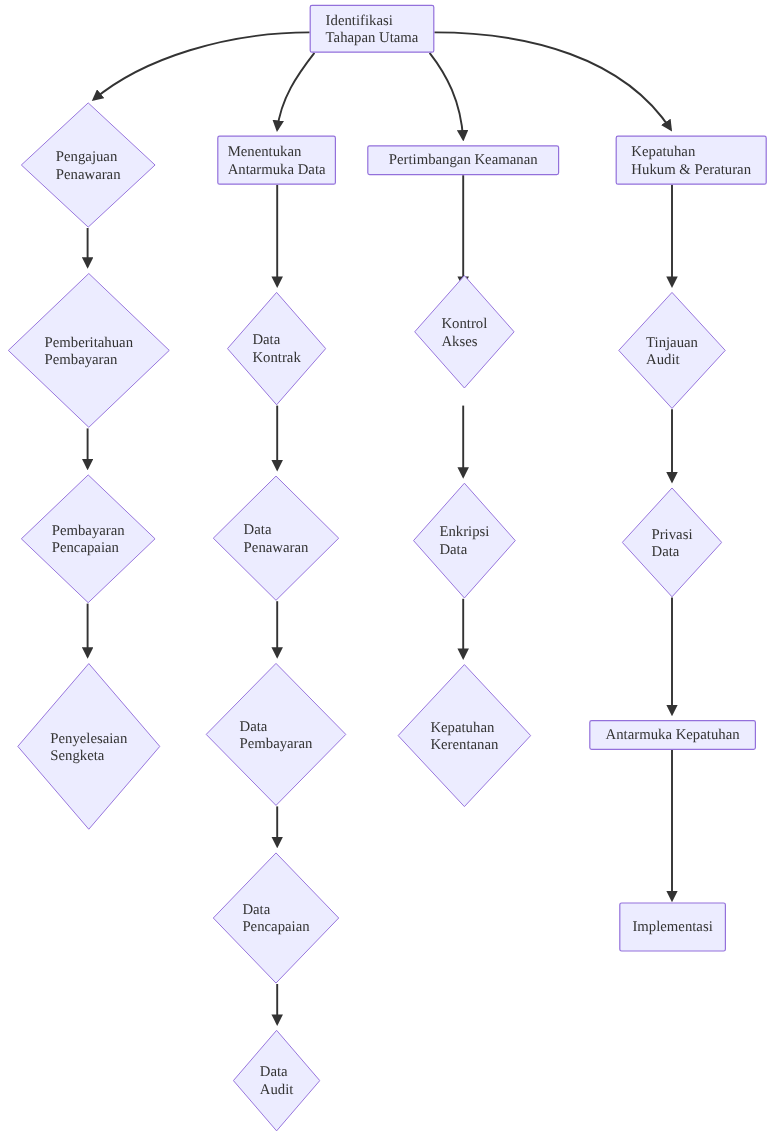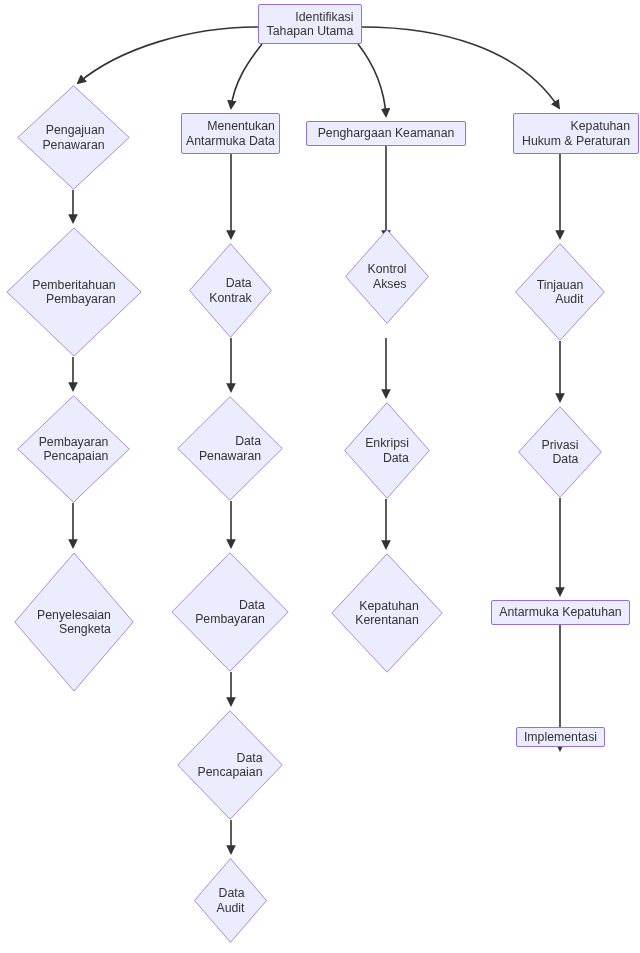--- a/index.html
+++ b/index.html
@@ -24,26 +24,27 @@
     width: 640px;
     height: 953px;
     pointer-events: none;
   }
   .node {
     position: absolute;
     box-sizing: border-box;
     display: flex;
     align-items: center;
     justify-content: center;
-    text-align: right;
+    text-align: left;
     color: #333333;
     font-size: 12.3px;
     line-height: 14.5px;
     white-space: pre;
     z-index: 2;
+    font-family: Liberation Serif, serif;
   }
   .node.rect {
     background: #ECECFF;
     border: 1px solid #9370DB;
     border-radius: 2px;
   }
   .node.diamond {
     background: transparent;
     border: none;
   }
@@ -130,21 +131,21 @@
           </svg></span><span class="label">Data
 Pembayaran</span></div>
       <div class="node diamond" style="left: 177px; top: 710px; width: 106px; height: 110px;"><span class="dia-shape"><svg viewBox="0 0 100 100" preserveAspectRatio="none">
             <polygon points="50,0.7 99.3,50 50,99.3 0.7,50" fill="#ECECFF" stroke="#9370DB" stroke-width="0.8" vector-effect="non-scaling-stroke"></polygon>
           </svg></span><span class="label">Data
 Pencapaian</span></div>
       <div class="node diamond" style="left: 194px; top: 858px; width: 73px; height: 85px;"><span class="dia-shape"><svg viewBox="0 0 100 100" preserveAspectRatio="none">
             <polygon points="50,0.7 99.3,50 50,99.3 0.7,50" fill="#ECECFF" stroke="#9370DB" stroke-width="0.8" vector-effect="non-scaling-stroke"></polygon>
           </svg></span><span class="label">Data
 Audit</span></div>
-      <div class="node rect" style="left: 306px; top: 121px; width: 160px; height: 25px;"><span class="label">Penghargaan Keamanan</span></div>
+      <div class="node rect" style="left: 306px; top: 121px; width: 160px; height: 25px;"><span class="label">Pertimbangan Keamanan</span></div>
       <div class="node diamond" style="left: 345px; top: 229px; width: 84px; height: 95px;"><span class="dia-shape"><svg viewBox="0 0 100 100" preserveAspectRatio="none">
             <polygon points="50,0.7 99.3,50 50,99.3 0.7,50" fill="#ECECFF" stroke="#9370DB" stroke-width="0.8" vector-effect="non-scaling-stroke"></polygon>
           </svg></span><span class="label">Kontrol
 Akses</span></div>
       <div class="node diamond" style="left: 344px; top: 402px; width: 86px; height: 97px;"><span class="dia-shape"><svg viewBox="0 0 100 100" preserveAspectRatio="none">
             <polygon points="50,0.7 99.3,50 50,99.3 0.7,50" fill="#ECECFF" stroke="#9370DB" stroke-width="0.8" vector-effect="non-scaling-stroke"></polygon>
           </svg></span><span class="label">Enkripsi
 Data</span></div>
       <div class="node diamond" style="left: 331px; top: 553px; width: 112px; height: 120px;"><span class="dia-shape"><svg viewBox="0 0 100 100" preserveAspectRatio="none">
             <polygon points="50,0.7 99.3,50 50,99.3 0.7,50" fill="#ECECFF" stroke="#9370DB" stroke-width="0.8" vector-effect="non-scaling-stroke"></polygon>
@@ -154,15 +155,15 @@
 Hukum &amp; Peraturan</span></div>
       <div class="node diamond" style="left: 515px; top: 243px; width: 90px; height: 98px;"><span class="dia-shape"><svg viewBox="0 0 100 100" preserveAspectRatio="none">
             <polygon points="50,0.7 99.3,50 50,99.3 0.7,50" fill="#ECECFF" stroke="#9370DB" stroke-width="0.8" vector-effect="non-scaling-stroke"></polygon>
           </svg></span><span class="label">Tinjauan
 Audit</span></div>
       <div class="node diamond" style="left: 518px; top: 406px; width: 84px; height: 92px;"><span class="dia-shape"><svg viewBox="0 0 100 100" preserveAspectRatio="none">
             <polygon points="50,0.7 99.3,50 50,99.3 0.7,50" fill="#ECECFF" stroke="#9370DB" stroke-width="0.8" vector-effect="non-scaling-stroke"></polygon>
           </svg></span><span class="label">Privasi
 Data</span></div>
       <div class="node rect" style="left: 491px; top: 600px; width: 139px; height: 25px;"><span class="label">Antarmuka Kepatuhan</span></div>
-      <div class="node rect" style="left: 516px; top: 727px; width: 89px; height: 20px;"><span class="label">Implementasi</span></div>
+      <div class="node rect" style="left: 516px; top: 752px; width: 89px; height: 41px;"><span class="label">Implementasi</span></div>
     </div>
 </div>
 
 </body></html>

